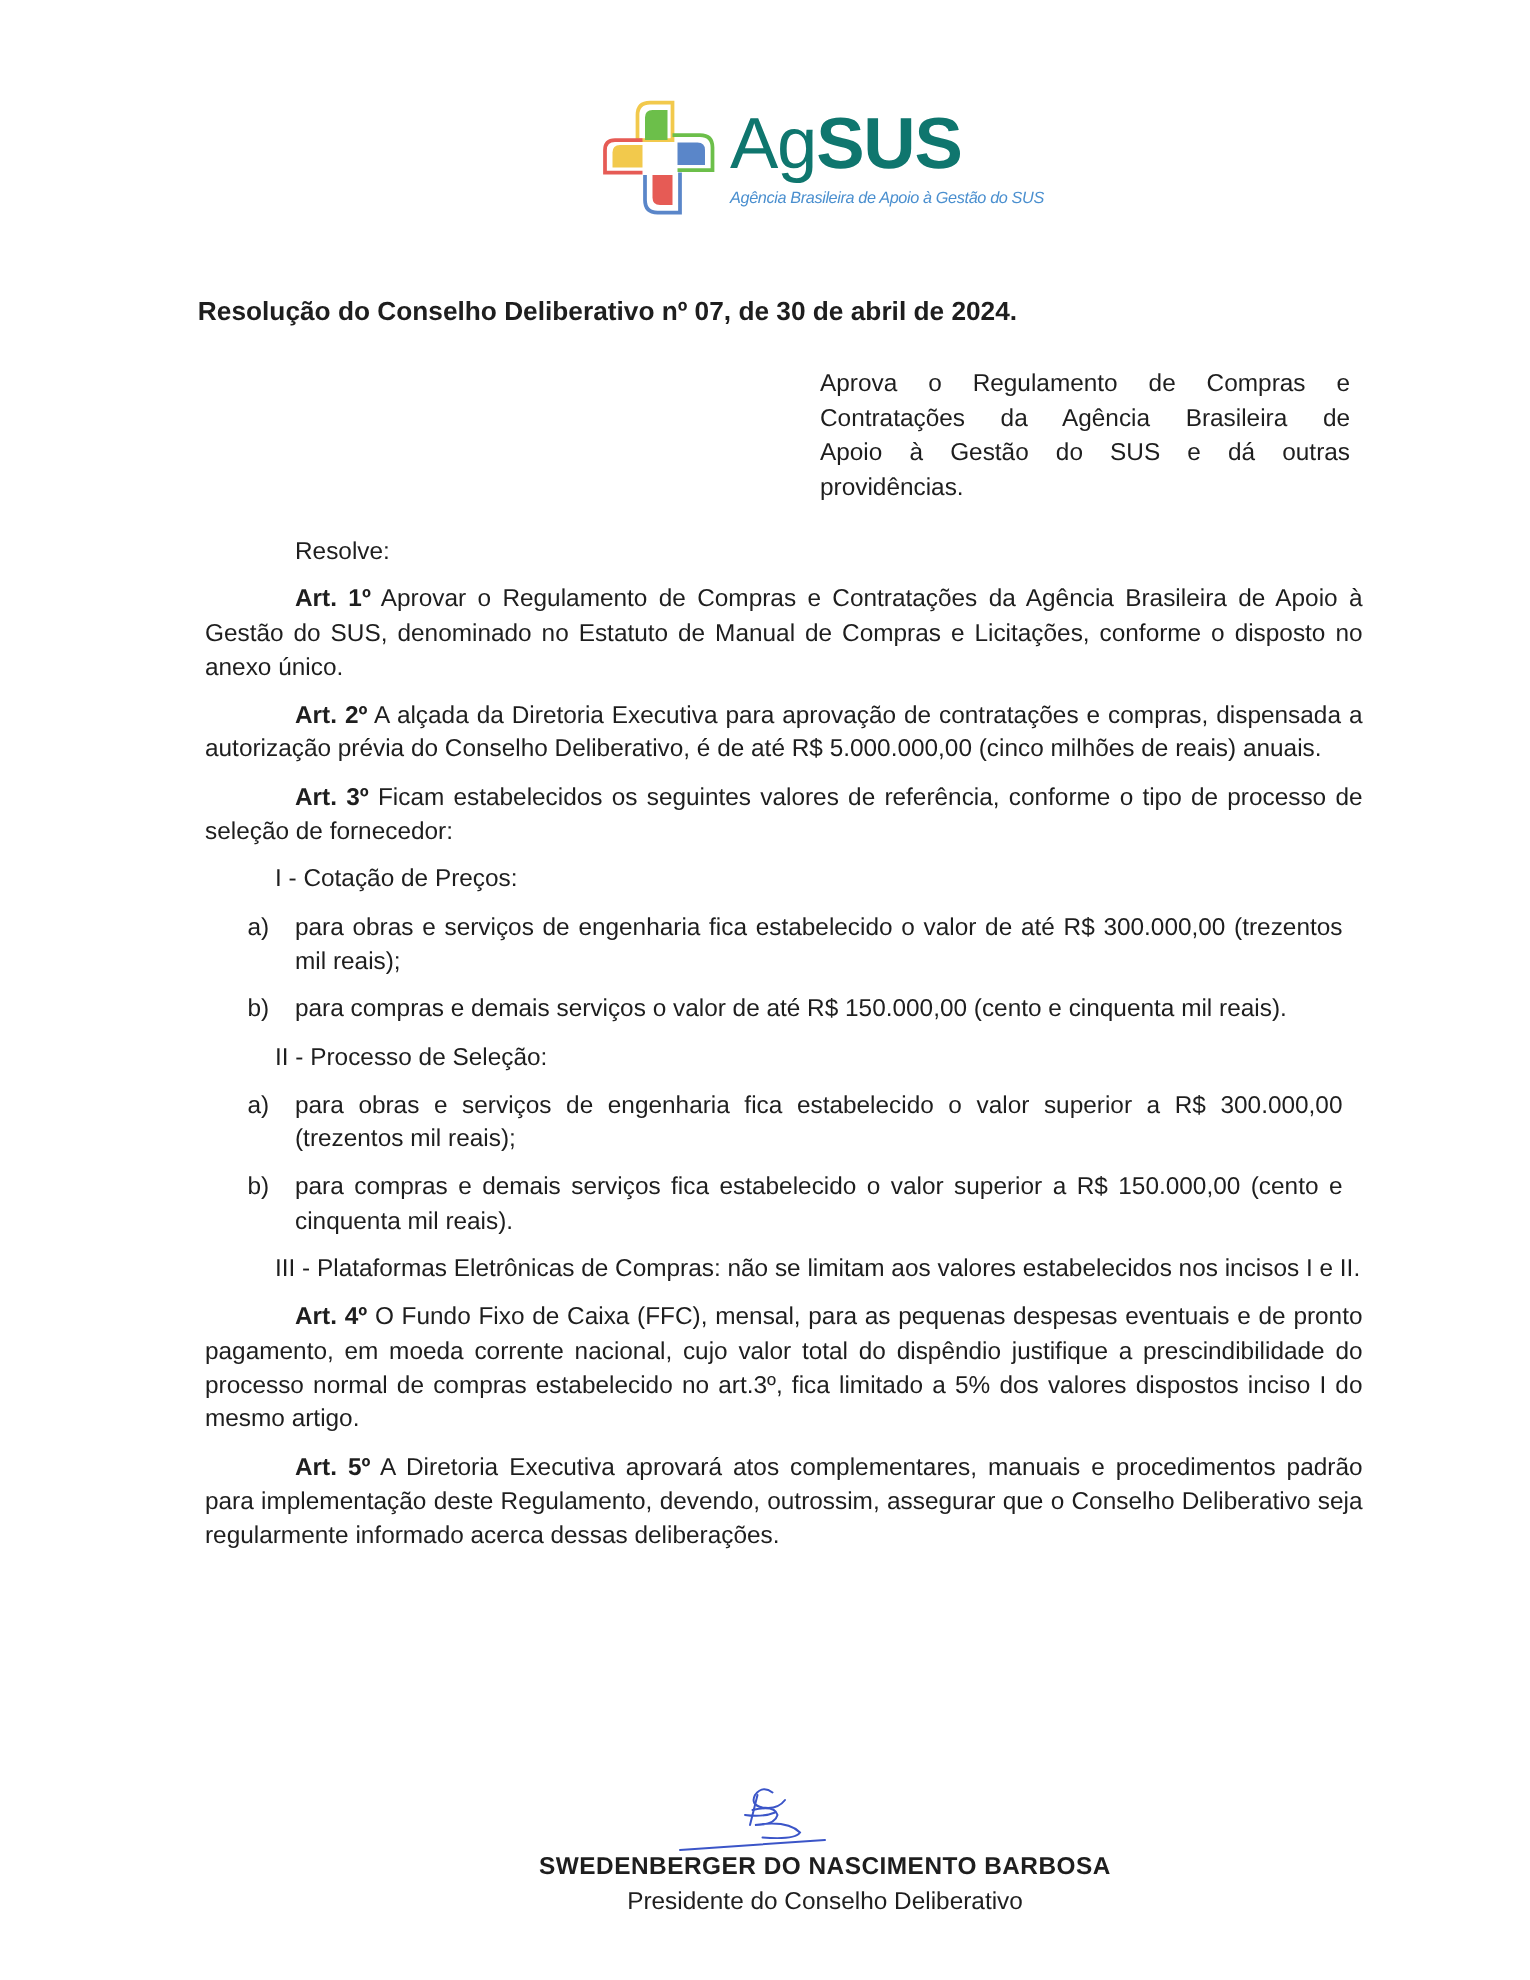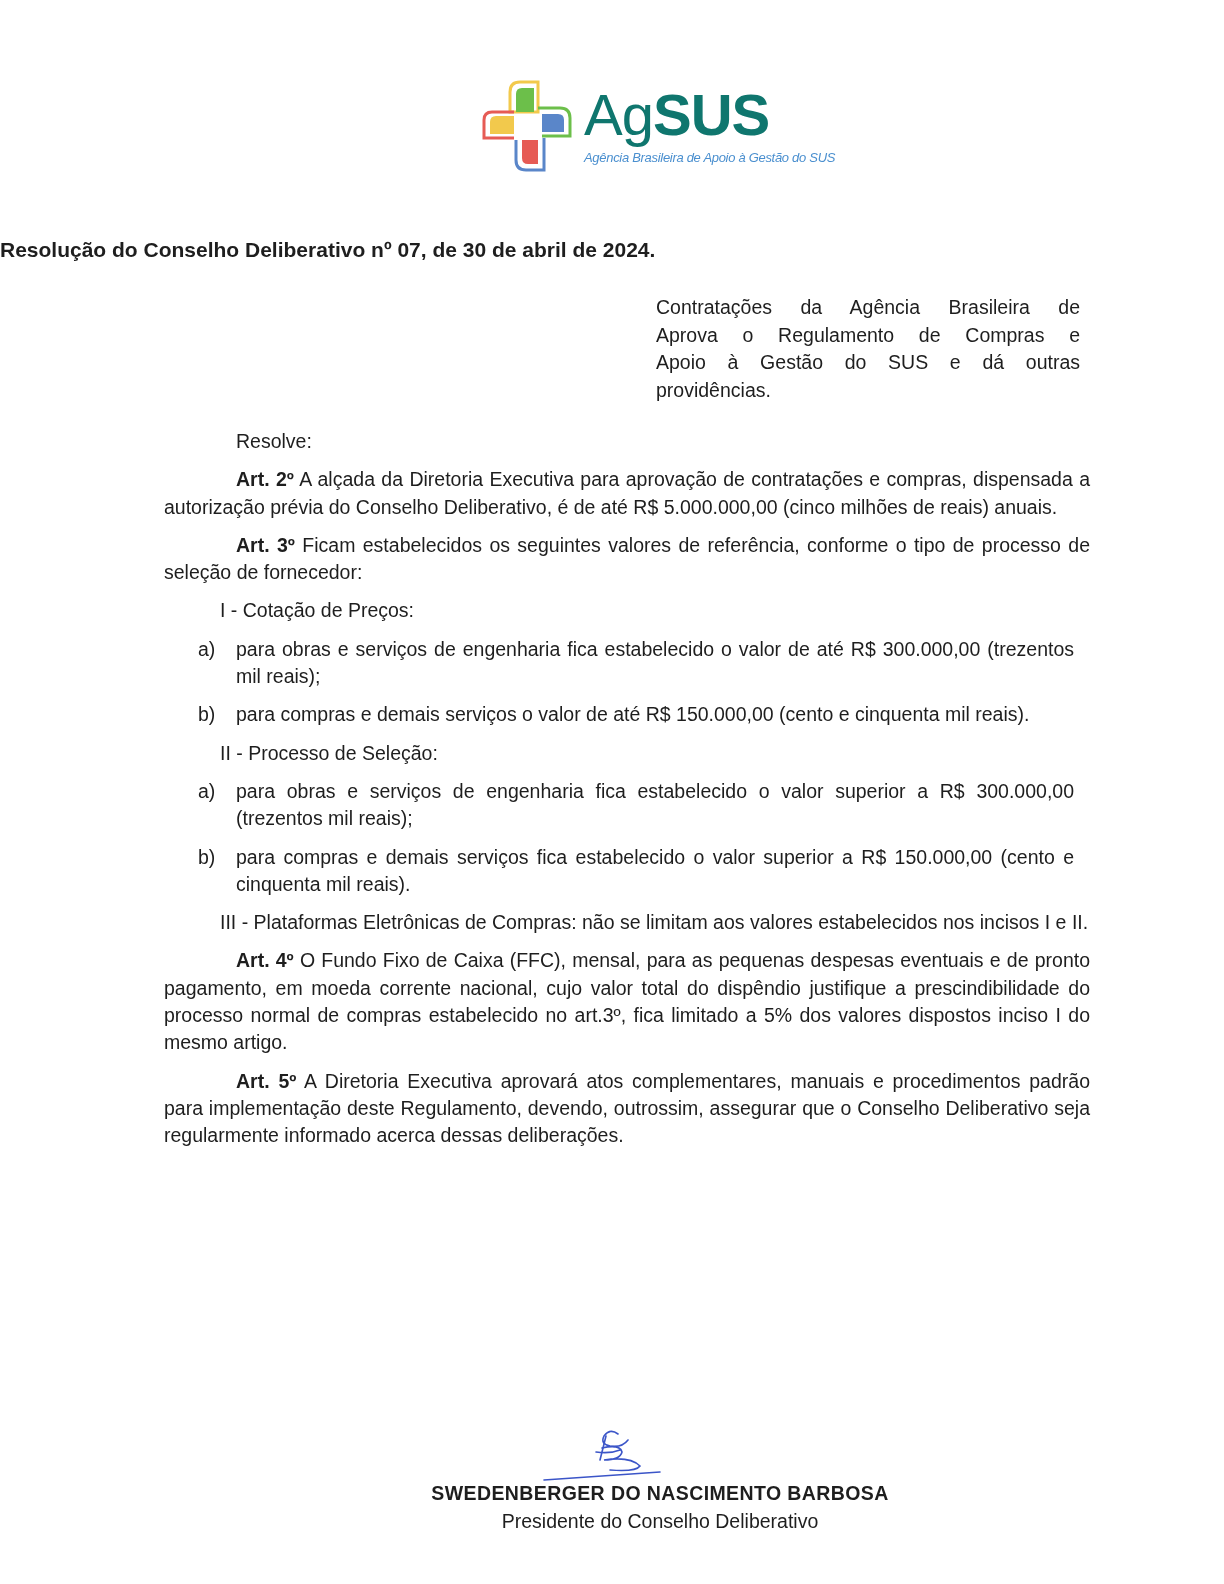--- a/index.html
+++ b/index.html
@@ -7,21 +7,21 @@
          font-family: "Liberation Sans", sans-serif; color: #1e1e1e; }
   .logo { position: absolute; left: 480px; top: 78px; width: 300px; height: 100px; }
   .logo svg.mark { position: absolute; left: 0; top: 0; }
   .logo .brand { position: absolute; left: 104px; top: 2px; font-size: 58px; line-height: 70px;
                  letter-spacing: -1px; font-family: "Liberation Sans", sans-serif; }
   .logo .brand .ag { color: #0f766e; font-weight: normal; }
   .logo .brand .sus { color: #0f766e; font-weight: bold; }
   .logo .tag { position: absolute; left: 104px; top: 72px; font-size: 13px; color: #4a8fcf;
                white-space: nowrap; letter-spacing: -0.3px; font-style: italic; }
 
-  .title { position: absolute; left: 0; width: 972px; top: 236px; text-align: left;
+  .title { position: absolute; left: 0; width: 972px; top: 236px; text-align: center;
            font-weight: bold; font-size: 21px; line-height: 28px; }
   .ementa { position: absolute; left: 656px; top: 294px; width: 424px; font-size: 19.5px;
             line-height: 27.5px; text-align: justify; text-align-last: left; }
   .ementa p { margin: 0; text-align-last: justify; }
   .ementa p.last { text-align-last: left; }
 
   .body { position: absolute; left: 164px; top: 428px; width: 926px; font-size: 19.5px; line-height: 27.3px; }
   .para { margin: 0 0 11px 0; text-align: justify; }
   .indent { text-indent: 72px; }
   .para b { font-weight: bold; }
@@ -54,30 +54,31 @@
     <path d="M36 62 V82 Q36 92 46 92 H64 V60" fill="none" stroke="#5a86c9" stroke-width="3"></path>
     <path d="M42 62 V80 Q42 86 48 86 H58 V62 Z" fill="#e65b55"></path>
   </svg>
   <div class="brand"><span class="ag">Ag</span><span class="sus">SUS</span></div>
   <div class="tag">Agência Brasileira de Apoio à Gestão do SUS</div>
 </div>
 
 <div class="title">Resolução do Conselho Deliberativo nº 07, de 30 de abril de 2024.</div>
 
 <div class="ementa">
+  <p>Aprova o Regulamento de Compras e</p>
   <p>Contratações da Agência Brasileira de</p>
-  <p>Aprova o Regulamento de Compras e</p>
   <p>Apoio à Gestão do SUS e dá outras</p>
   <p class="last">providências.</p>
 </div>
 
 <div class="body">
 
   <p class="resolve">Resolve:</p>
 
+  <p class="para indent"><b>Art. 1º</b><span> Aprovar o Regulamento de Compras e Contratações da Agência Brasileira de Apoio à Gestão do SUS, denominado no Estatuto de Manual de Compras e Licitações, conforme o disposto no anexo único.</span></p>
   <p class="para indent"><b>Art. 2º</b><span> A alçada da Diretoria Executiva para aprovação de contratações e compras, dispensada a autorização prévia do Conselho Deliberativo, é de até R$ 5.000.000,00 (cinco milhões de reais) anuais.</span></p>
   <p class="para indent"><b>Art. 3º</b><span> Ficam estabelecidos os seguintes valores de referência, conforme o tipo de processo de seleção de fornecedor:</span></p>
 
   <p class="inciso">I - Cotação de Preços:</p>
   <p class="item"><span class="lbl">a)</span><span>para obras e serviços de engenharia fica estabelecido o valor de até R$ 300.000,00 (trezentos mil reais);</span></p>
   <p class="item"><span class="lbl">b)</span><span>para compras e demais serviços o valor de até R$ 150.000,00 (cento e cinquenta mil reais).</span></p>
 
   <p class="inciso">II - Processo de Seleção:</p>
   <p class="item"><span class="lbl">a)</span><span>para obras e serviços de engenharia fica estabelecido o valor superior a R$ 300.000,00 (trezentos mil reais);</span></p>
   <p class="item"><span class="lbl">b)</span><span>para compras e demais serviços fica estabelecido o valor superior a R$ 150.000,00 (cento e cinquenta mil reais).</span></p>

